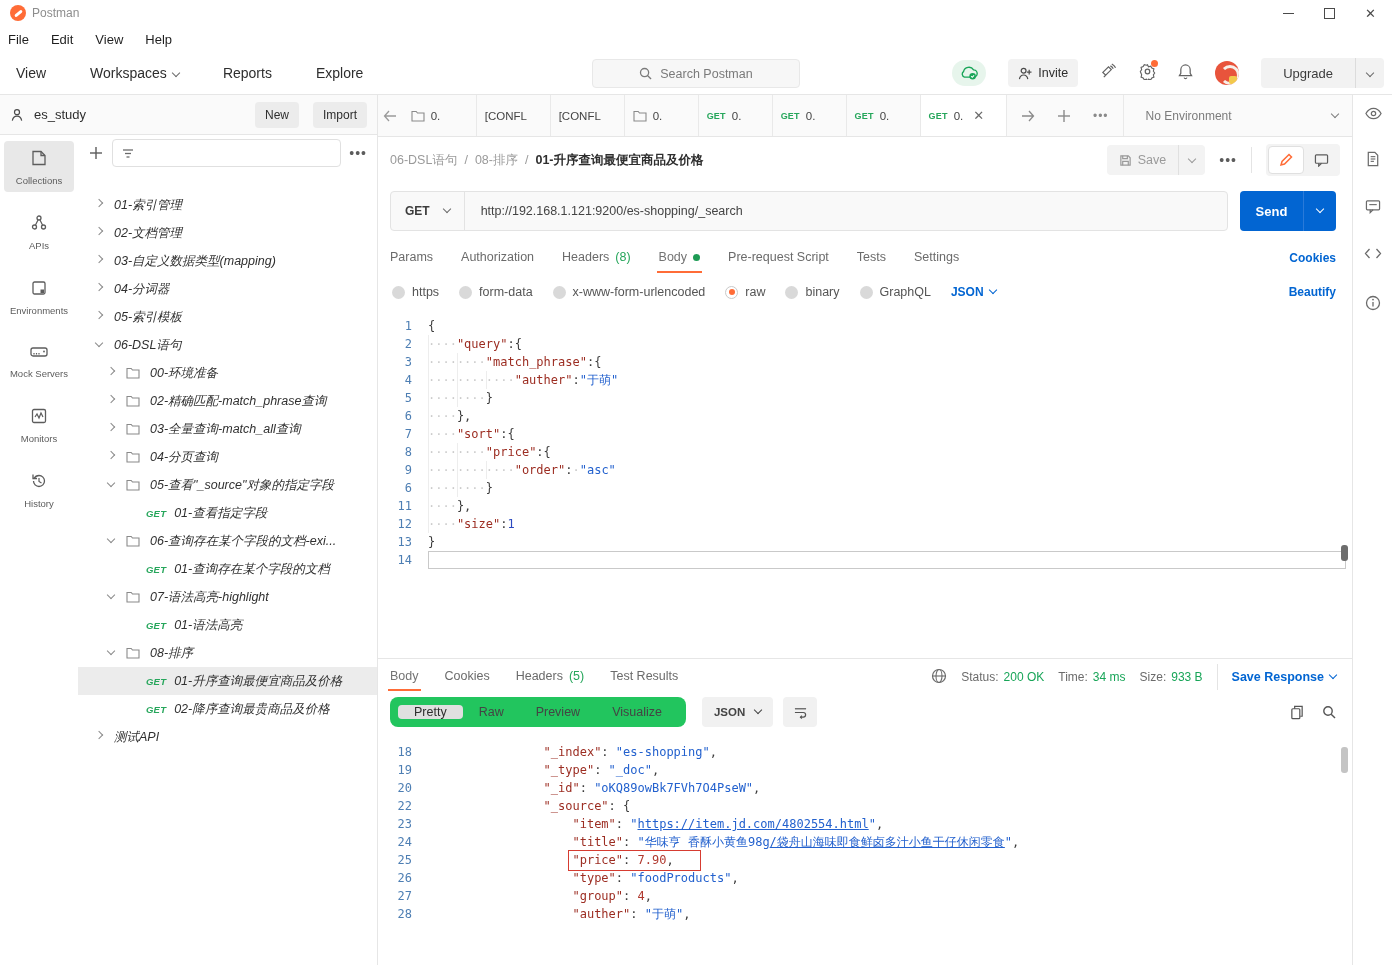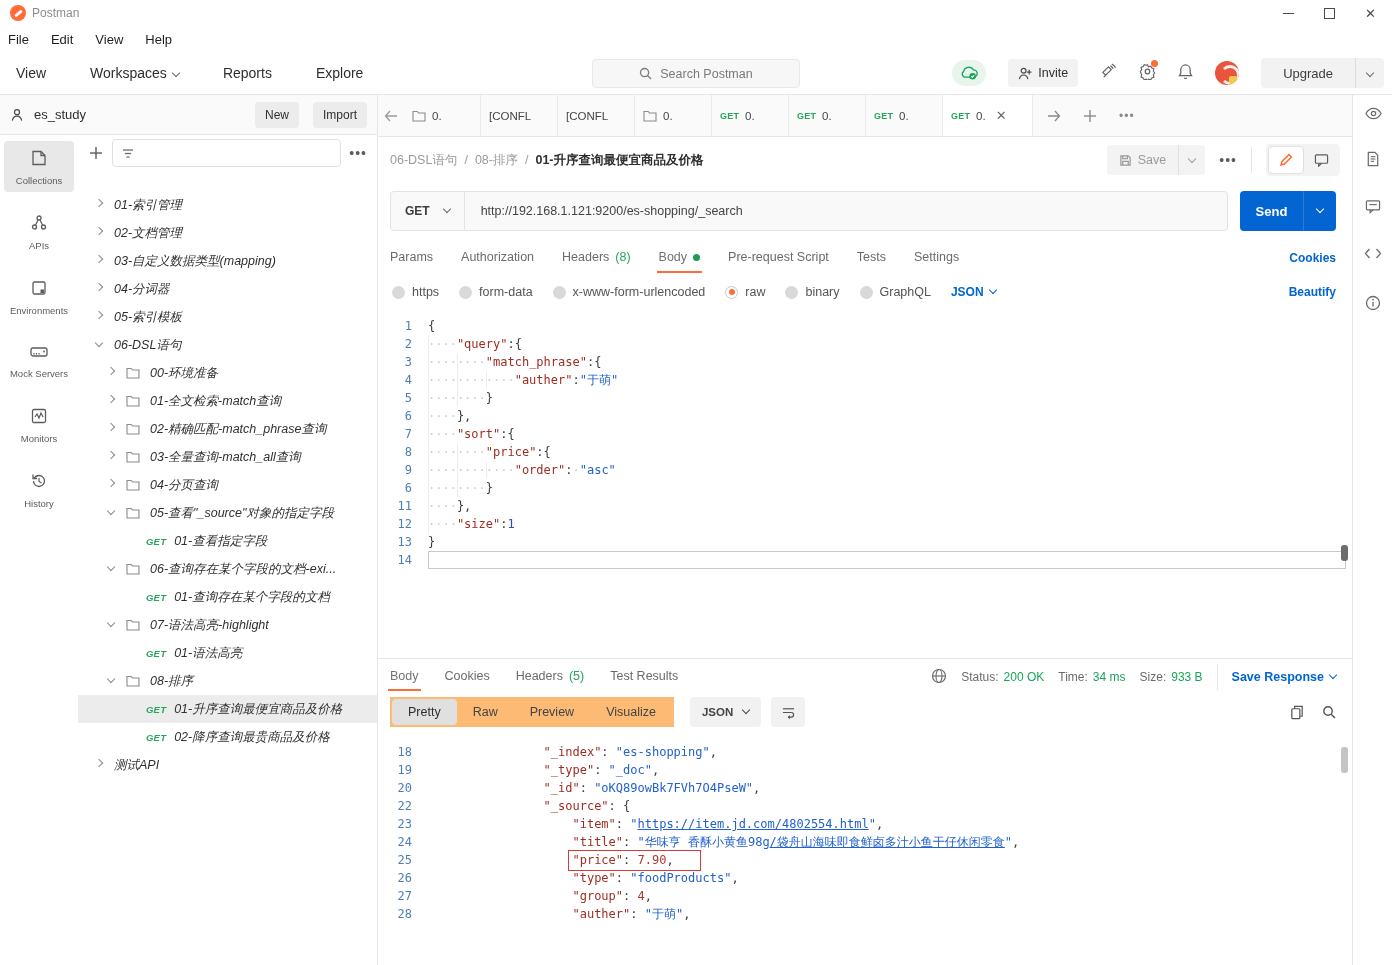--- a/index.html
+++ b/index.html
@@ -146,21 +146,21 @@
   .resp-divider { position:absolute; left:0; top:563px; width:100%; height:1px; background:#e6e6e6; }
 
   .resp-meta { position:absolute; left:12px; top:566px; right:16px; height:32px; display:flex; align-items:center; gap:26px; font-size:12.5px; color:#6b6b6b; }
   .resp-meta .rtab.active:after { bottom:-6px; }
   .meta-right { margin-left:auto; display:flex; align-items:center; gap:14px; font-size:12px; }
   .meta-pair { display:flex; gap:5px; }
   .meta-val { color:#18a558; }
   .save-resp { color:#0265d2; font-weight:bold; display:flex; align-items:center; font-size:12.5px; }
 
   .view-row { position:absolute; left:12px; top:602px; right:16px; height:30px; display:flex; align-items:center; }
-  .view-seg { background:#fdba74; border-radius:0; display:flex; padding:2px; height:30px; }
+  .view-seg { background:#22c55e; border-radius:8px; display:flex; padding:8px; height:30px; }
   .view-btn { padding:0 16px; display:flex; align-items:center; font-size:12.5px; color:#444; border-radius:4px; }
   .view-btn.active { background:#e0e0e0; color:#2e2e2e; }
   .json-btn { margin-left:16px; height:30px; background:#f1f1f1; border-radius:4px; display:flex; align-items:center; gap:10px; padding:0 12px; font-size:11.5px; font-weight:bold; color:#444; }
   .wrap-btn { margin-left:10px; width:34px; height:30px; background:#f1f1f1; border-radius:4px; display:flex; align-items:center; justify-content:center; color:#555; }
   .view-right { margin-left:auto; display:flex; align-items:center; gap:18px; color:#555; }
 
   
   .rightrail { position:absolute; left:1352px; top:95px; width:40px; height:870px; border-left:1px solid #e6e6e6; background:#fff; }
   .rr-ico { position:absolute; left:0; width:40px; display:flex; justify-content:center; color:#6b6b6b; }
 </style>
@@ -371,31 +371,20 @@
           </div>
           <div class="tree-row t-folder">
             <span class="tree-chev">
               <span class="chev right" style="margin:0"></span>
             </span>
             <span class="folder-ico">
               <svg width="14" height="12" viewBox="0 0 14 12">
                 <path d="M1 1.5h4.2L6.5 3H13v8H1z" fill="none" stroke="#8a8a8a" stroke-width="1.1"></path>
               </svg>
             </span>
-            <span>01-全文检索-match查询</span>
-          </div>
-          <div class="tree-row t-folder">
-            <span class="tree-chev">
-              <span class="chev right" style="margin:0"></span>
-            </span>
-            <span class="folder-ico">
-              <svg width="14" height="12" viewBox="0 0 14 12">
-                <path d="M1 1.5h4.2L6.5 3H13v8H1z" fill="none" stroke="#8a8a8a" stroke-width="1.1"></path>
-              </svg>
-            </span>
             <span>02-精确匹配-match_phrase查询</span>
           </div>
           <div class="tree-row t-folder">
             <span class="tree-chev">
               <span class="chev right" style="margin:0"></span>
             </span>
             <span class="folder-ico">
               <svg width="14" height="12" viewBox="0 0 14 12">
                 <path d="M1 1.5h4.2L6.5 3H13v8H1z" fill="none" stroke="#8a8a8a" stroke-width="1.1"></path>
               </svg>
@@ -536,20 +525,24 @@
         </span>
         <span class="ts-ctrls">
           <svg width="14" height="12" viewBox="0 0 14 12">
             <path d="M8 1l4.5 5L8 11M12.5 6H1" fill="none" stroke="#8a8a8a" stroke-width="1.3"></path>
           </svg>
           <svg width="14" height="14" viewBox="0 0 14 14">
             <line x1="7" y1="1" x2="7" y2="13" stroke="#8a8a8a" stroke-width="1.4"></line>
             <line x1="1" y1="7" x2="13" y2="7" stroke="#8a8a8a" stroke-width="1.4"></line>
           </svg>
           <span style="font-size:12px;letter-spacing:1px;color:#8a8a8a">•••</span>
+        </span>
+        <span class="env-box">
+          <span class="lbl">No Environment</span>
+          <span class="chev" style="margin: 0px;"></span>
         </span>
       </div>
 
     <div class="crumb-row">
       <span class="crumb" id="breadcrumb">
           <span>06-DSL语句</span>
           <span>/</span>
           <span>08-排序</span>
           <span>/</span>
           <span class="last">01-升序查询最便宜商品及价格</span>

